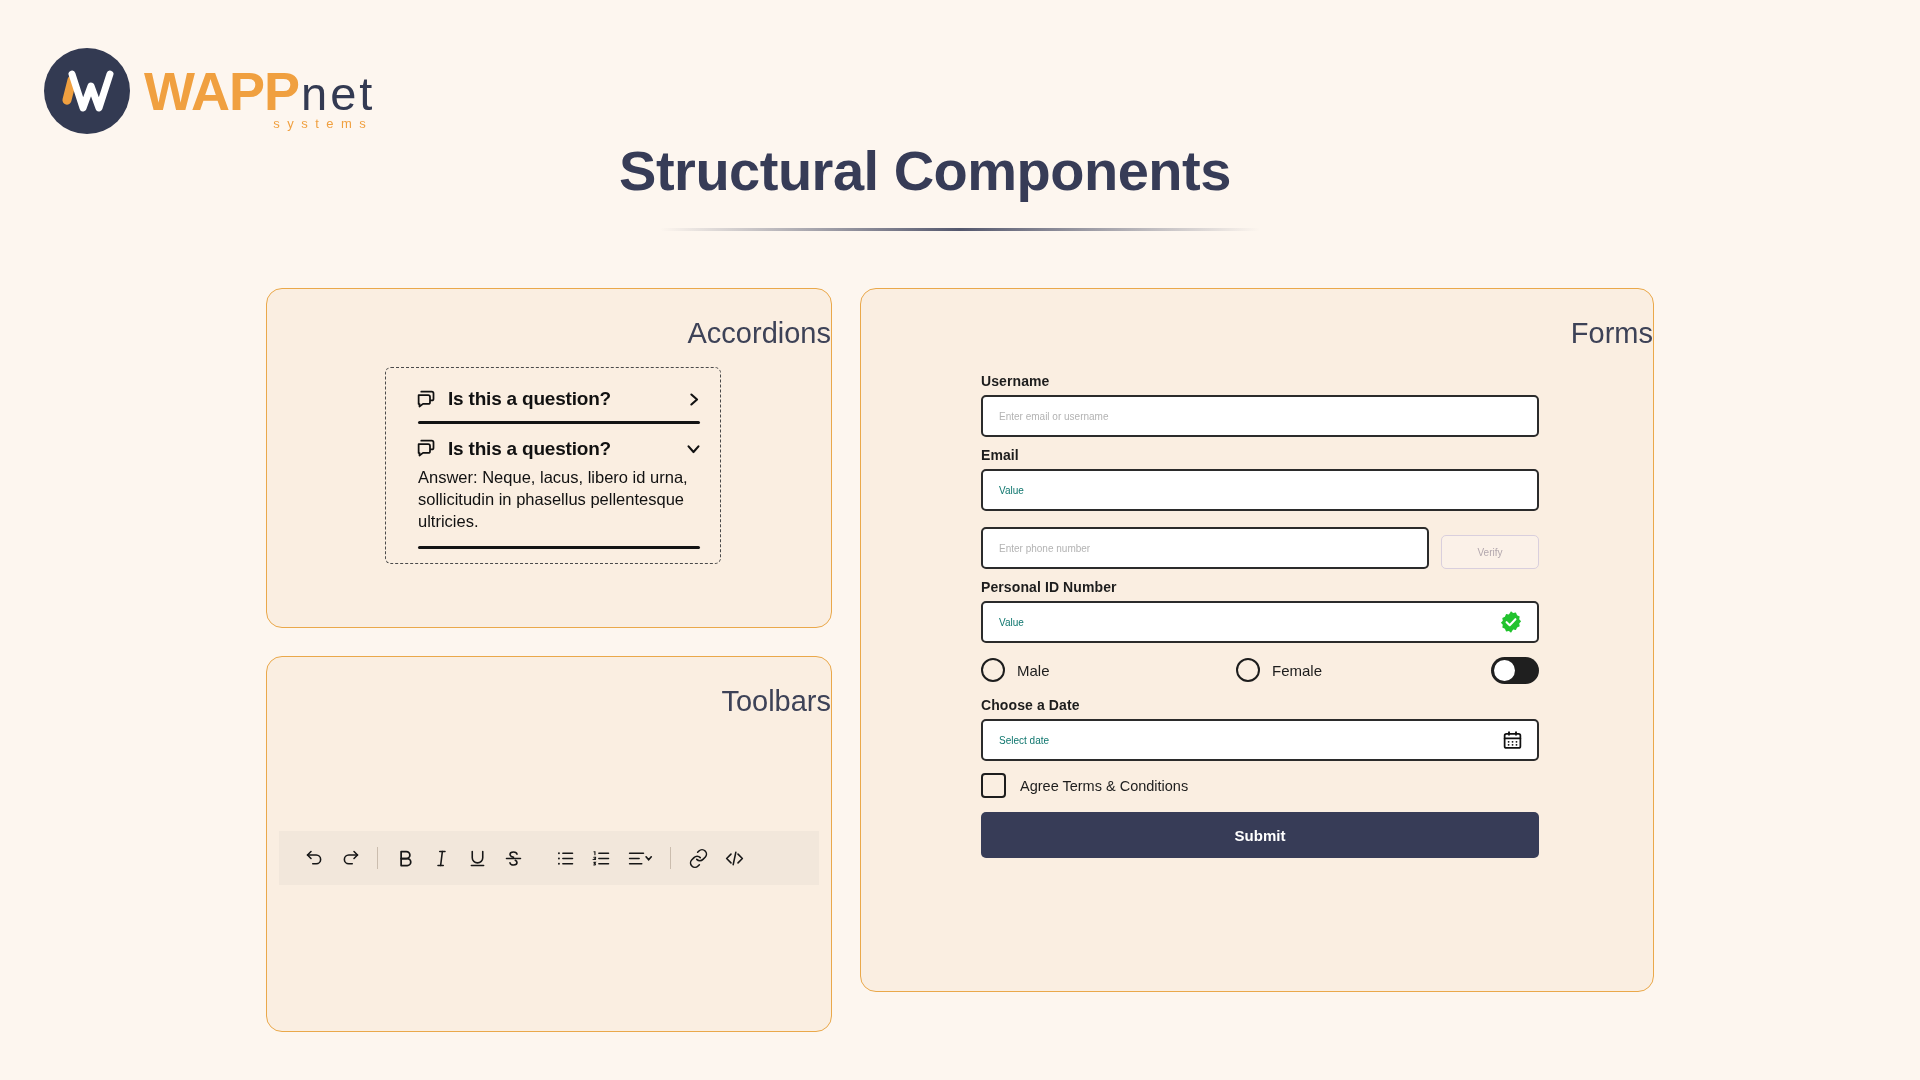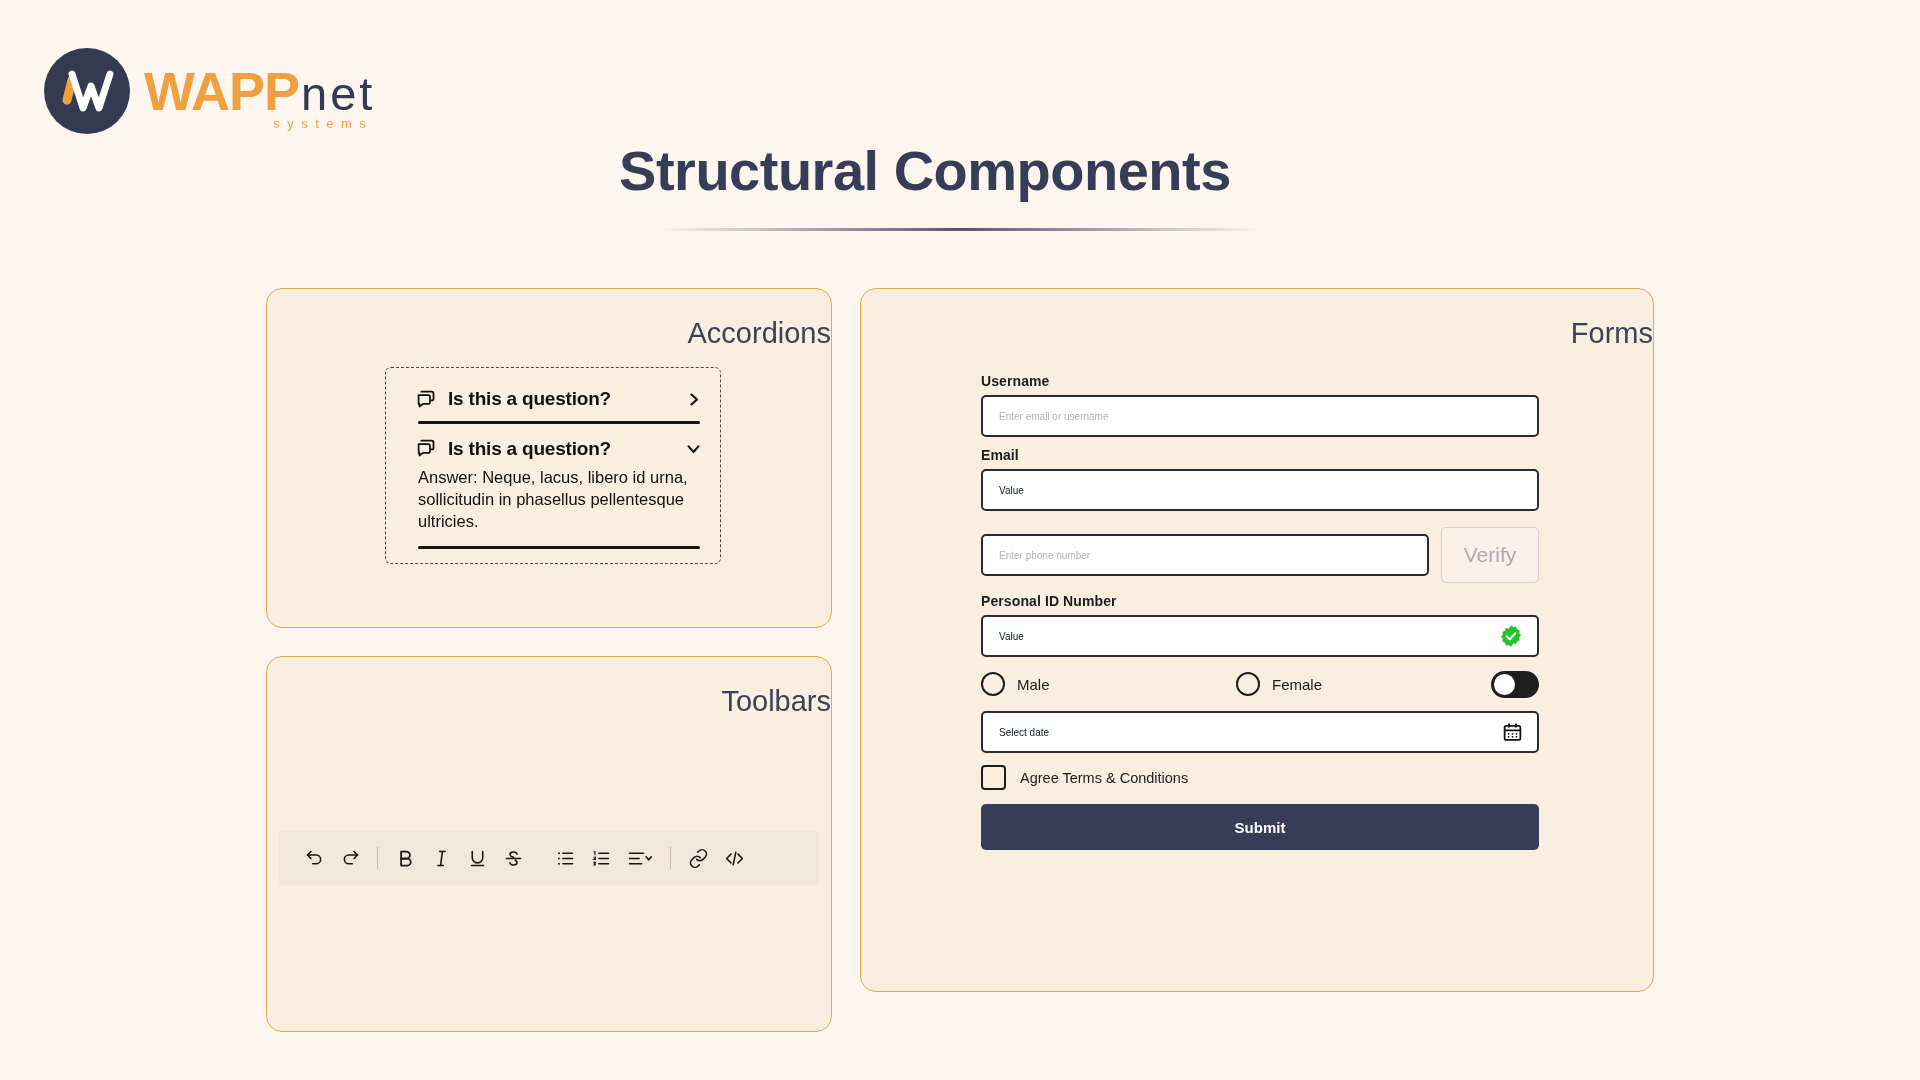--- a/index.html
+++ b/index.html
@@ -217,35 +217,35 @@
     background: #fff;
     border: 2px solid #2b2b2b;
     border-radius: 5px;
     display: flex;
     align-items: center;
     padding: 0 16px;
     font-size: 10px;
     position: relative;
   }
   .ph { color: #b3b3b3; }
-  .val { color: #0f172a; }
+  .val { color: #0f766e; }
   .gap-10 { height: 10px; }
   .gap-16 { height: 16px; }
   .gap-12 { height: 12px; }
 
-  .phone-row { display: flex; gap: 12px; align-items: center; }
+  .phone-row { display: flex; gap: 12px; align-items: flex-end; }
   .phone-row .f-input { flex: 1; }
   .verify-btn {
     width: 98px;
-    height: 56px;
+    height: 34px;
     border: 1.5px solid #d9cfdd;
     border-radius: 5px;
     background: #fbf1e8;
     color: #b3a8ae;
-    font-size: 21px;
+    font-size: 10px;
     display: flex;
     align-items: center;
     justify-content: center;
   }
 
   .verified-badge {
     position: absolute;
     right: 14px;
     top: 50%;
     transform: translateY(-50%);
@@ -527,20 +527,21 @@
         <div class="radio"></div>
         <span class="radio-label">Female</span>
       </div>
       <div class="toggle">
         <div class="knob"></div>
       </div>
     </div>
 
     <div class="gap-12"></div>
 
+    <div class="f-label">Choose a Date</div>
     <div class="f-input">
       <span class="val">Select date</span>
       <svg class="cal-icon" viewBox="0 0 24 24" fill="none" stroke="#111" stroke-width="2" stroke-linecap="round" stroke-linejoin="round">
         <rect x="3" y="5" width="18" height="16" rx="2"></rect>
         <line x1="3" y1="10" x2="21" y2="10"></line>
         <line x1="8" y1="3" x2="8" y2="6"></line>
         <line x1="16" y1="3" x2="16" y2="6"></line>
         <line x1="7.5" y1="14" x2="7.6" y2="14"></line>
         <line x1="12" y1="14" x2="12.1" y2="14"></line>
         <line x1="16.5" y1="14" x2="16.6" y2="14"></line>

